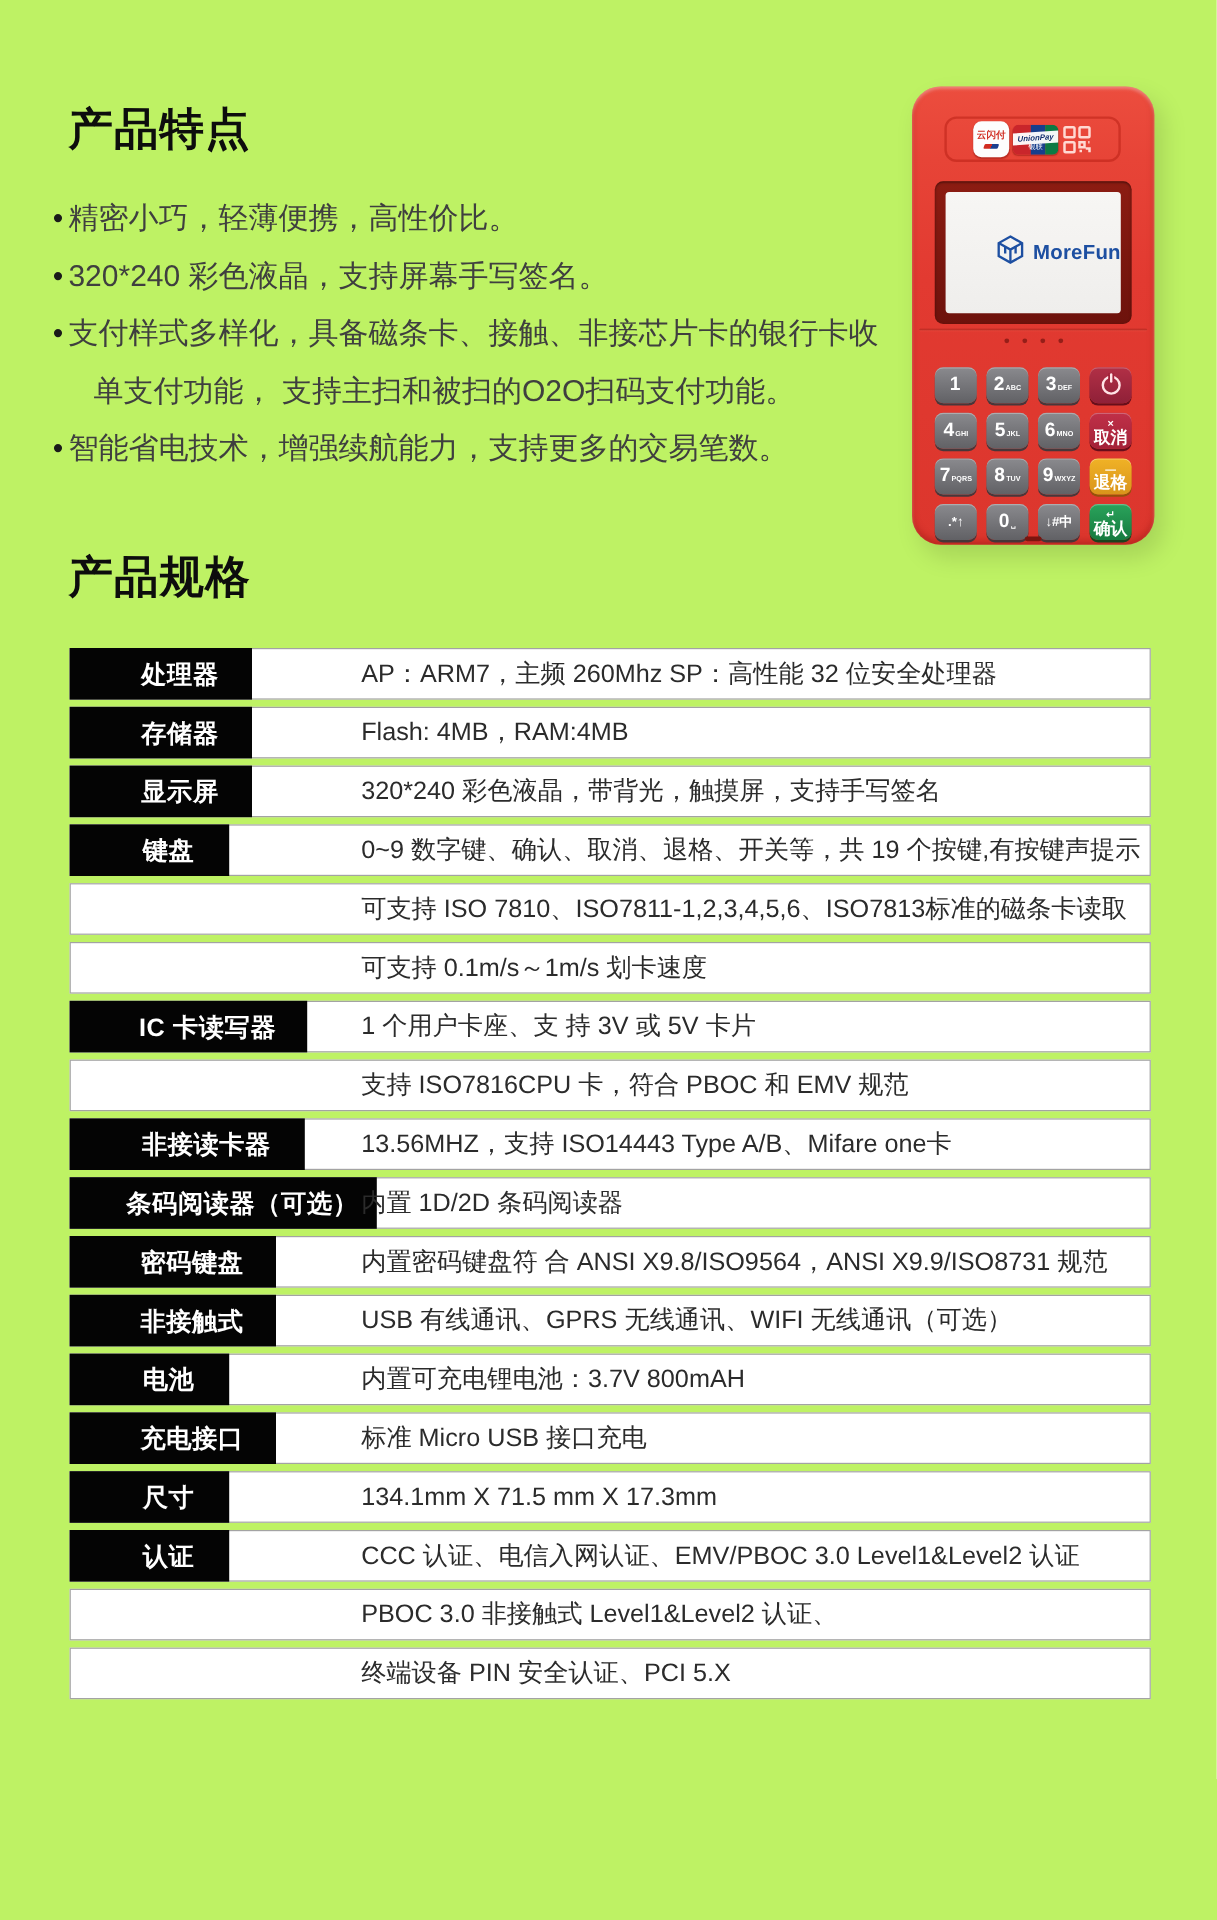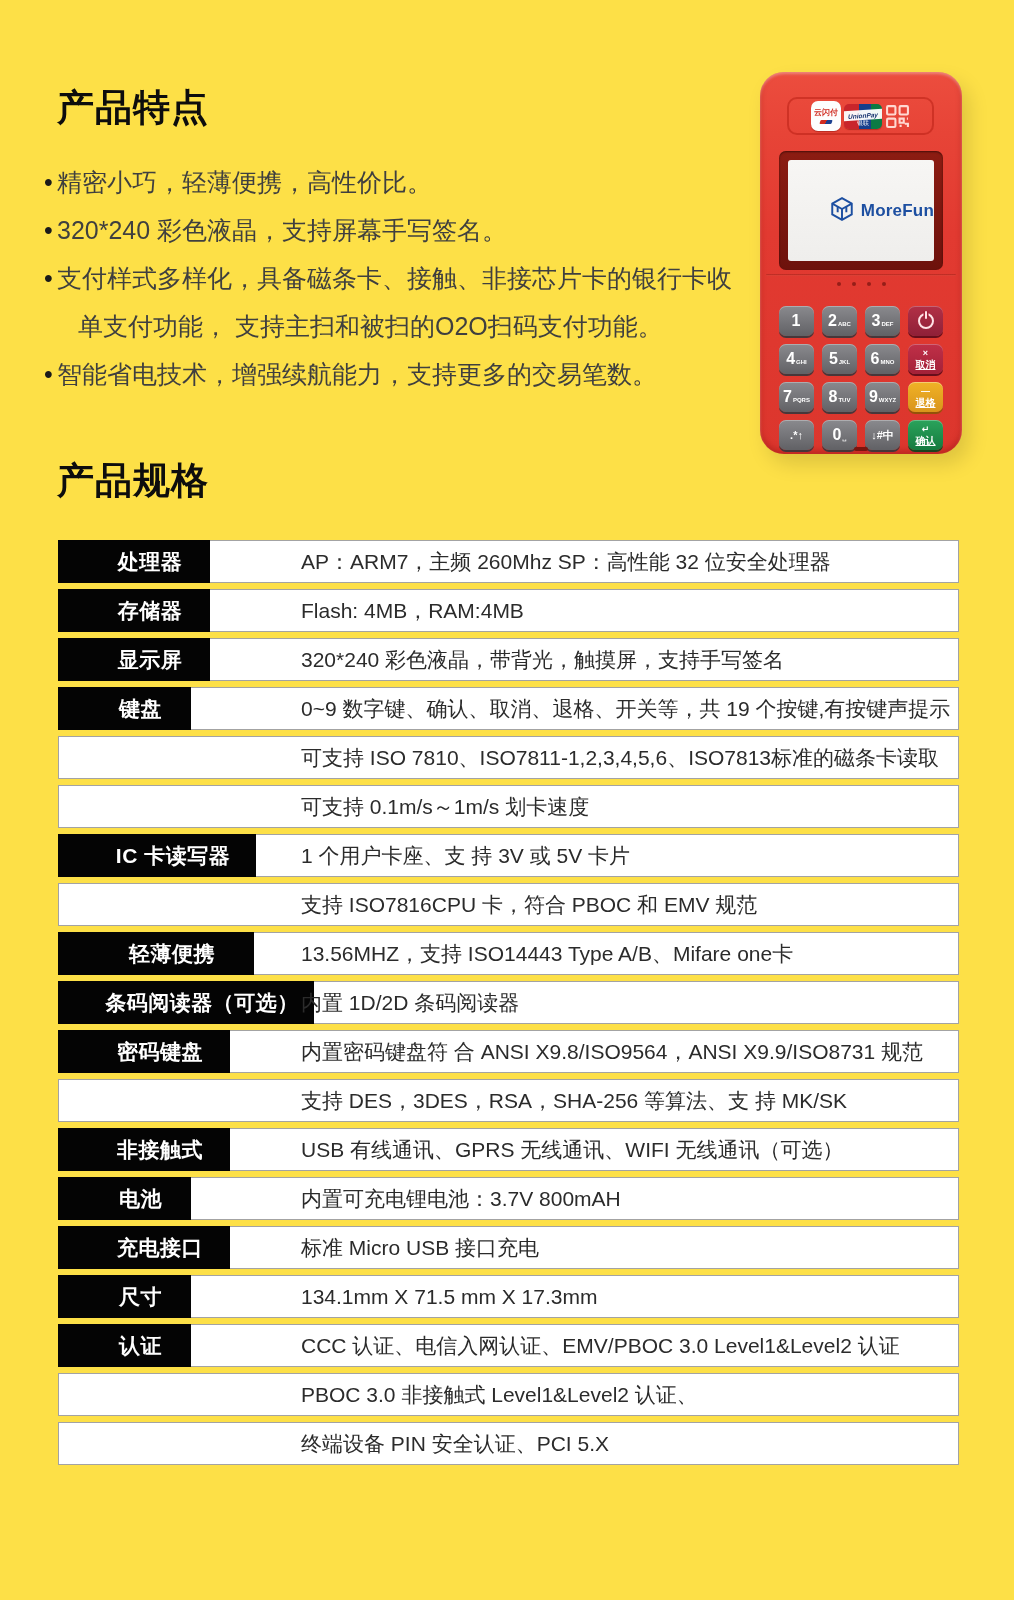--- a/index.html
+++ b/index.html
@@ -1,16 +1,16 @@
 <!DOCTYPE html>
 <html><head>
 <meta charset="utf-8">
 <style>
   html,body{margin:0;padding:0;background:#ffffff;}
-  .page{position:relative;width:1014px;height:1600px;background:#fde047;overflow:hidden;
+  .page{position:relative;width:1014px;height:1600px;background:#bef264;overflow:hidden;
         font-family:"Liberation Sans","DejaVu Sans",sans-serif;}
 
   
   .big-heading{position:absolute;left:57px;font-size:37px;font-weight:700;color:#0d0d0d;
                letter-spacing:1px;line-height:40px;}
   #features-heading{top:88px;}
   #specs-heading{top:461px;}
 
   
   .features-list{position:absolute;left:44px;top:158px;width:690px;}
@@ -55,21 +55,21 @@
   .keypad{position:absolute;left:19px;top:234px;width:164px;display:flex;flex-direction:column;gap:8px;}
   .krow{display:flex;gap:8px;}
   .key{width:35px;height:30px;border-radius:7px;box-sizing:border-box;display:flex;align-items:center;
        justify-content:center;background:linear-gradient(180deg,#8a8a8e,#616165);
        box-shadow:0 2px 0 rgba(55,55,60,0.9), inset 0 1px 0 rgba(255,255,255,0.3);color:#fff;}
   .key .kmain{font-size:16px;font-weight:700;line-height:16px;}
   .key .ksub{font-size:6px;font-weight:700;margin-left:1px;margin-top:6px;line-height:6px;}
   .key.k-sym .kmain{font-size:11px;font-weight:700;}
   .key.fn{flex-direction:column;gap:1px;}
   .key .fnmain{font-size:9px;font-weight:700;line-height:9px;}
-  .key .fnsub{font-size:10px;font-weight:700;line-height:11px;text-decoration:underline;}
+  .key .fnsub{font-size:14px;font-weight:700;line-height:11px;}
   .key.power{background:linear-gradient(180deg,#b23046,#8f2038);box-shadow:0 2px 0 rgba(90,10,25,.9), inset 0 1px 0 rgba(255,255,255,.25);}
   .key.cancel{background:linear-gradient(180deg,#c03048,#a32138);box-shadow:0 2px 0 rgba(90,10,25,.9), inset 0 1px 0 rgba(255,255,255,.25);}
   .key.backspace{background:linear-gradient(180deg,#f0b226,#d9941b);box-shadow:0 2px 0 rgba(140,85,5,.9), inset 0 1px 0 rgba(255,255,255,.35);}
   .key.confirm{background:linear-gradient(180deg,#2aa35b,#157a3f);box-shadow:0 2px 0 rgba(8,70,30,.9), inset 0 1px 0 rgba(255,255,255,.3);}
   .power-glyph{position:relative;width:12px;height:12px;border:2px solid #ffe3e6;border-radius:50%;display:inline-block;}
   .power-glyph::before{content:"";position:absolute;left:50%;top:-4px;transform:translateX(-50%);
                        width:5px;height:6px;background:#a32138;}
   .power-glyph::after{content:"";position:absolute;left:50%;top:-4px;transform:translateX(-50%);
                       width:2px;height:8px;background:#ffe3e6;border-radius:1px;}
   .chin-seam{position:absolute;left:6px;right:6px;top:202px;height:2px;border-radius:2px;
@@ -265,34 +265,31 @@
       <div class="spec-value">可支持 0.1m/s～1m/s 划卡速度</div>
     </div>
     <div class="spec-row lw6">
       <div class="spec-label">IC 卡读写器</div>
       <div class="spec-value">1 个用户卡座、支 持 3V 或 5V 卡片</div>
     </div>
     <div class="spec-row lw0">
       <div class="spec-value">支持 ISO7816CPU 卡，符合 PBOC 和 EMV 规范</div>
     </div>
     <div class="spec-row lw5">
-      <div class="spec-label">轻薄便携</div>
+      <div class="spec-label">非接读卡器</div>
       <div class="spec-value">13.56MHZ，支持 ISO14443 Type A/B、Mifare one卡</div>
     </div>
     <div class="spec-row lw8">
       <div class="spec-label">条码阅读器（可选）</div>
       <div class="spec-value">内置 1D/2D 条码阅读器</div>
     </div>
     <div class="spec-row lw4">
       <div class="spec-label">密码键盘</div>
       <div class="spec-value">内置密码键盘符 合 ANSI X9.8/ISO9564，ANSI X9.9/ISO8731 规范</div>
     </div>
-    <div class="spec-row lw0">
-      <div class="spec-value">支持 DES，3DES，RSA，SHA-256 等算法、支 持 MK/SK</div>
-    </div>
     <div class="spec-row lw4">
       <div class="spec-label">非接触式</div>
       <div class="spec-value">USB 有线通讯、GPRS 无线通讯、WIFI 无线通讯（可选）</div>
     </div>
     <div class="spec-row lw2">
       <div class="spec-label">电池</div>
       <div class="spec-value">内置可充电锂电池：3.7V 800mAH</div>
     </div>
     <div class="spec-row lw4">
       <div class="spec-label">充电接口</div>

